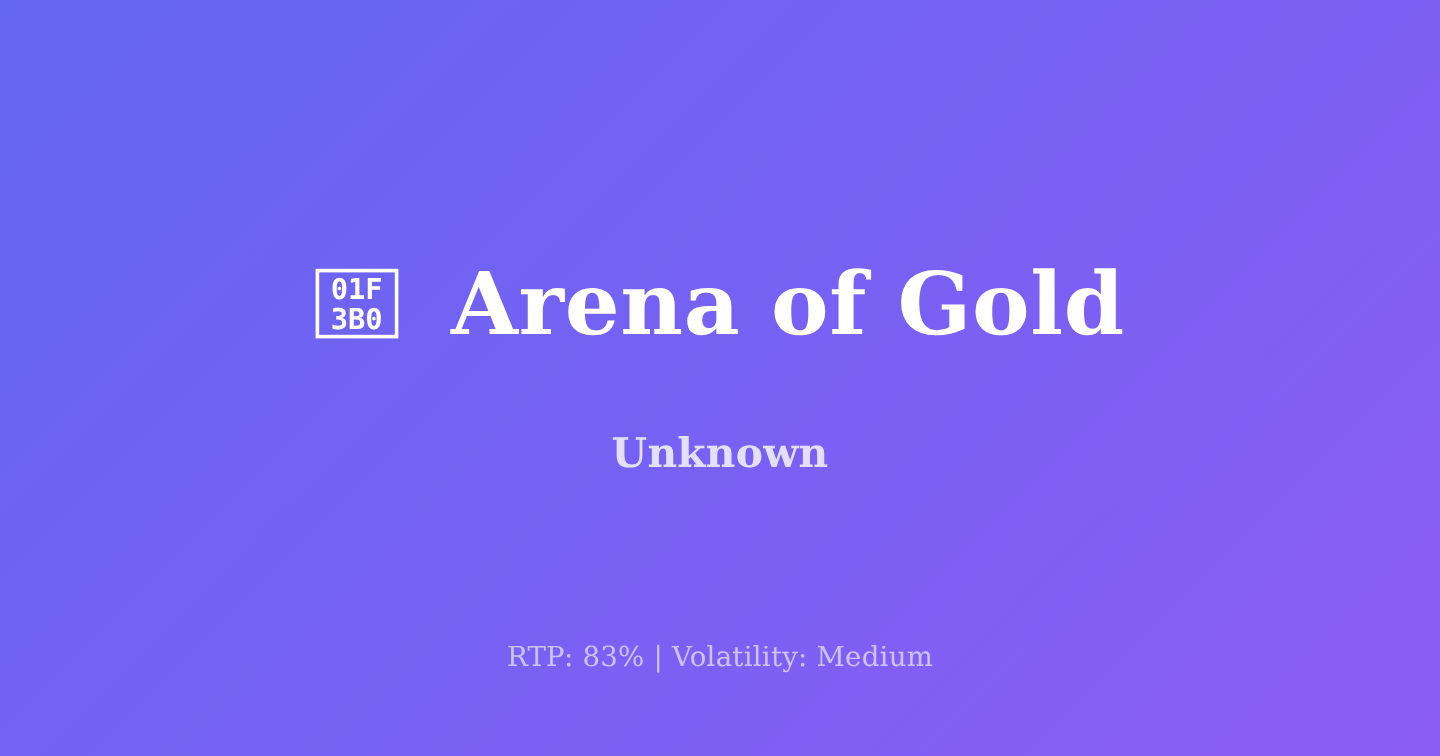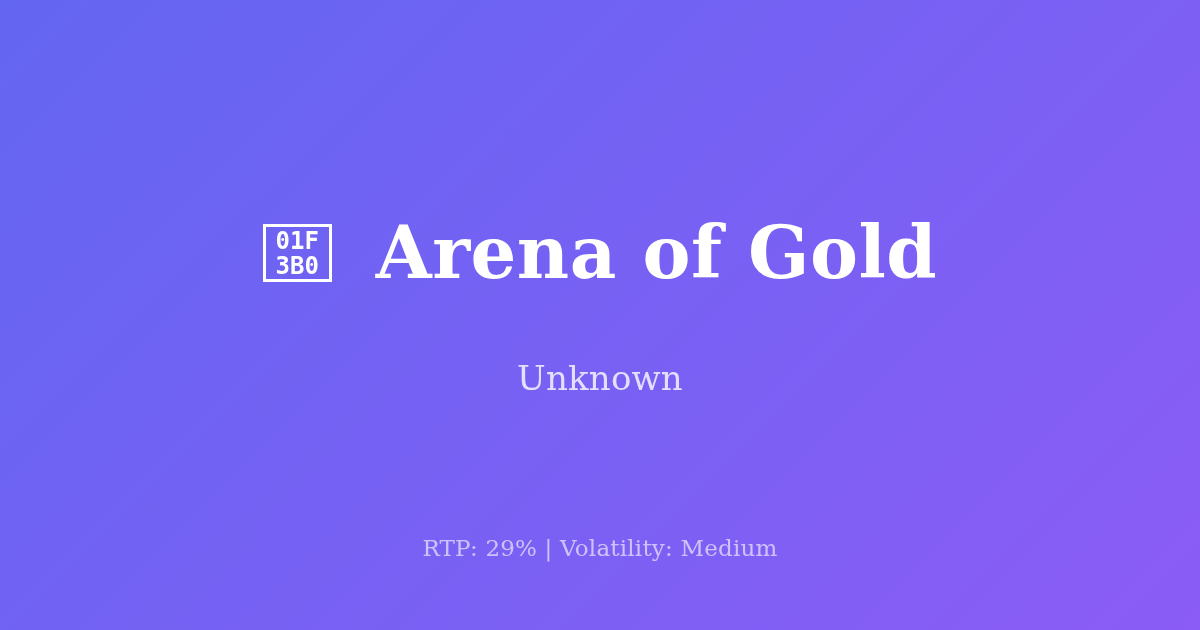--- a/index.html
+++ b/index.html
@@ -77,21 +77,21 @@
     font-family: "DejaVu Serif", "Liberation Serif", serif;
     font-weight: 700;
     font-size: 72px;
     line-height: 1;
     color: #ffffff;
     letter-spacing: 0.5px;
   }
 
   .game-subtitle {
     font-family: "DejaVu Serif", "Liberation Serif", serif;
-    font-weight: 400;
+    font-weight: 700;
     font-size: 34px;
     line-height: 1;
     color: rgba(255, 255, 255, 0.80);
     margin-top: 72px;
     letter-spacing: 0.2px;
   }
 
   .game-meta {
     position: absolute;
     left: 0;
@@ -121,15 +121,15 @@
       </span>
 
       <h1 class="game-title">Arena of Gold</h1>
 
     </div>
 
     <div class="game-subtitle">Unknown</div>
 
   </div>
 
-  <div class="game-meta">RTP: 29% | Volatility: Medium</div>
+  <div class="game-meta">RTP: 83% | Volatility: Medium</div>
 
 </div>
 
 </body></html>

